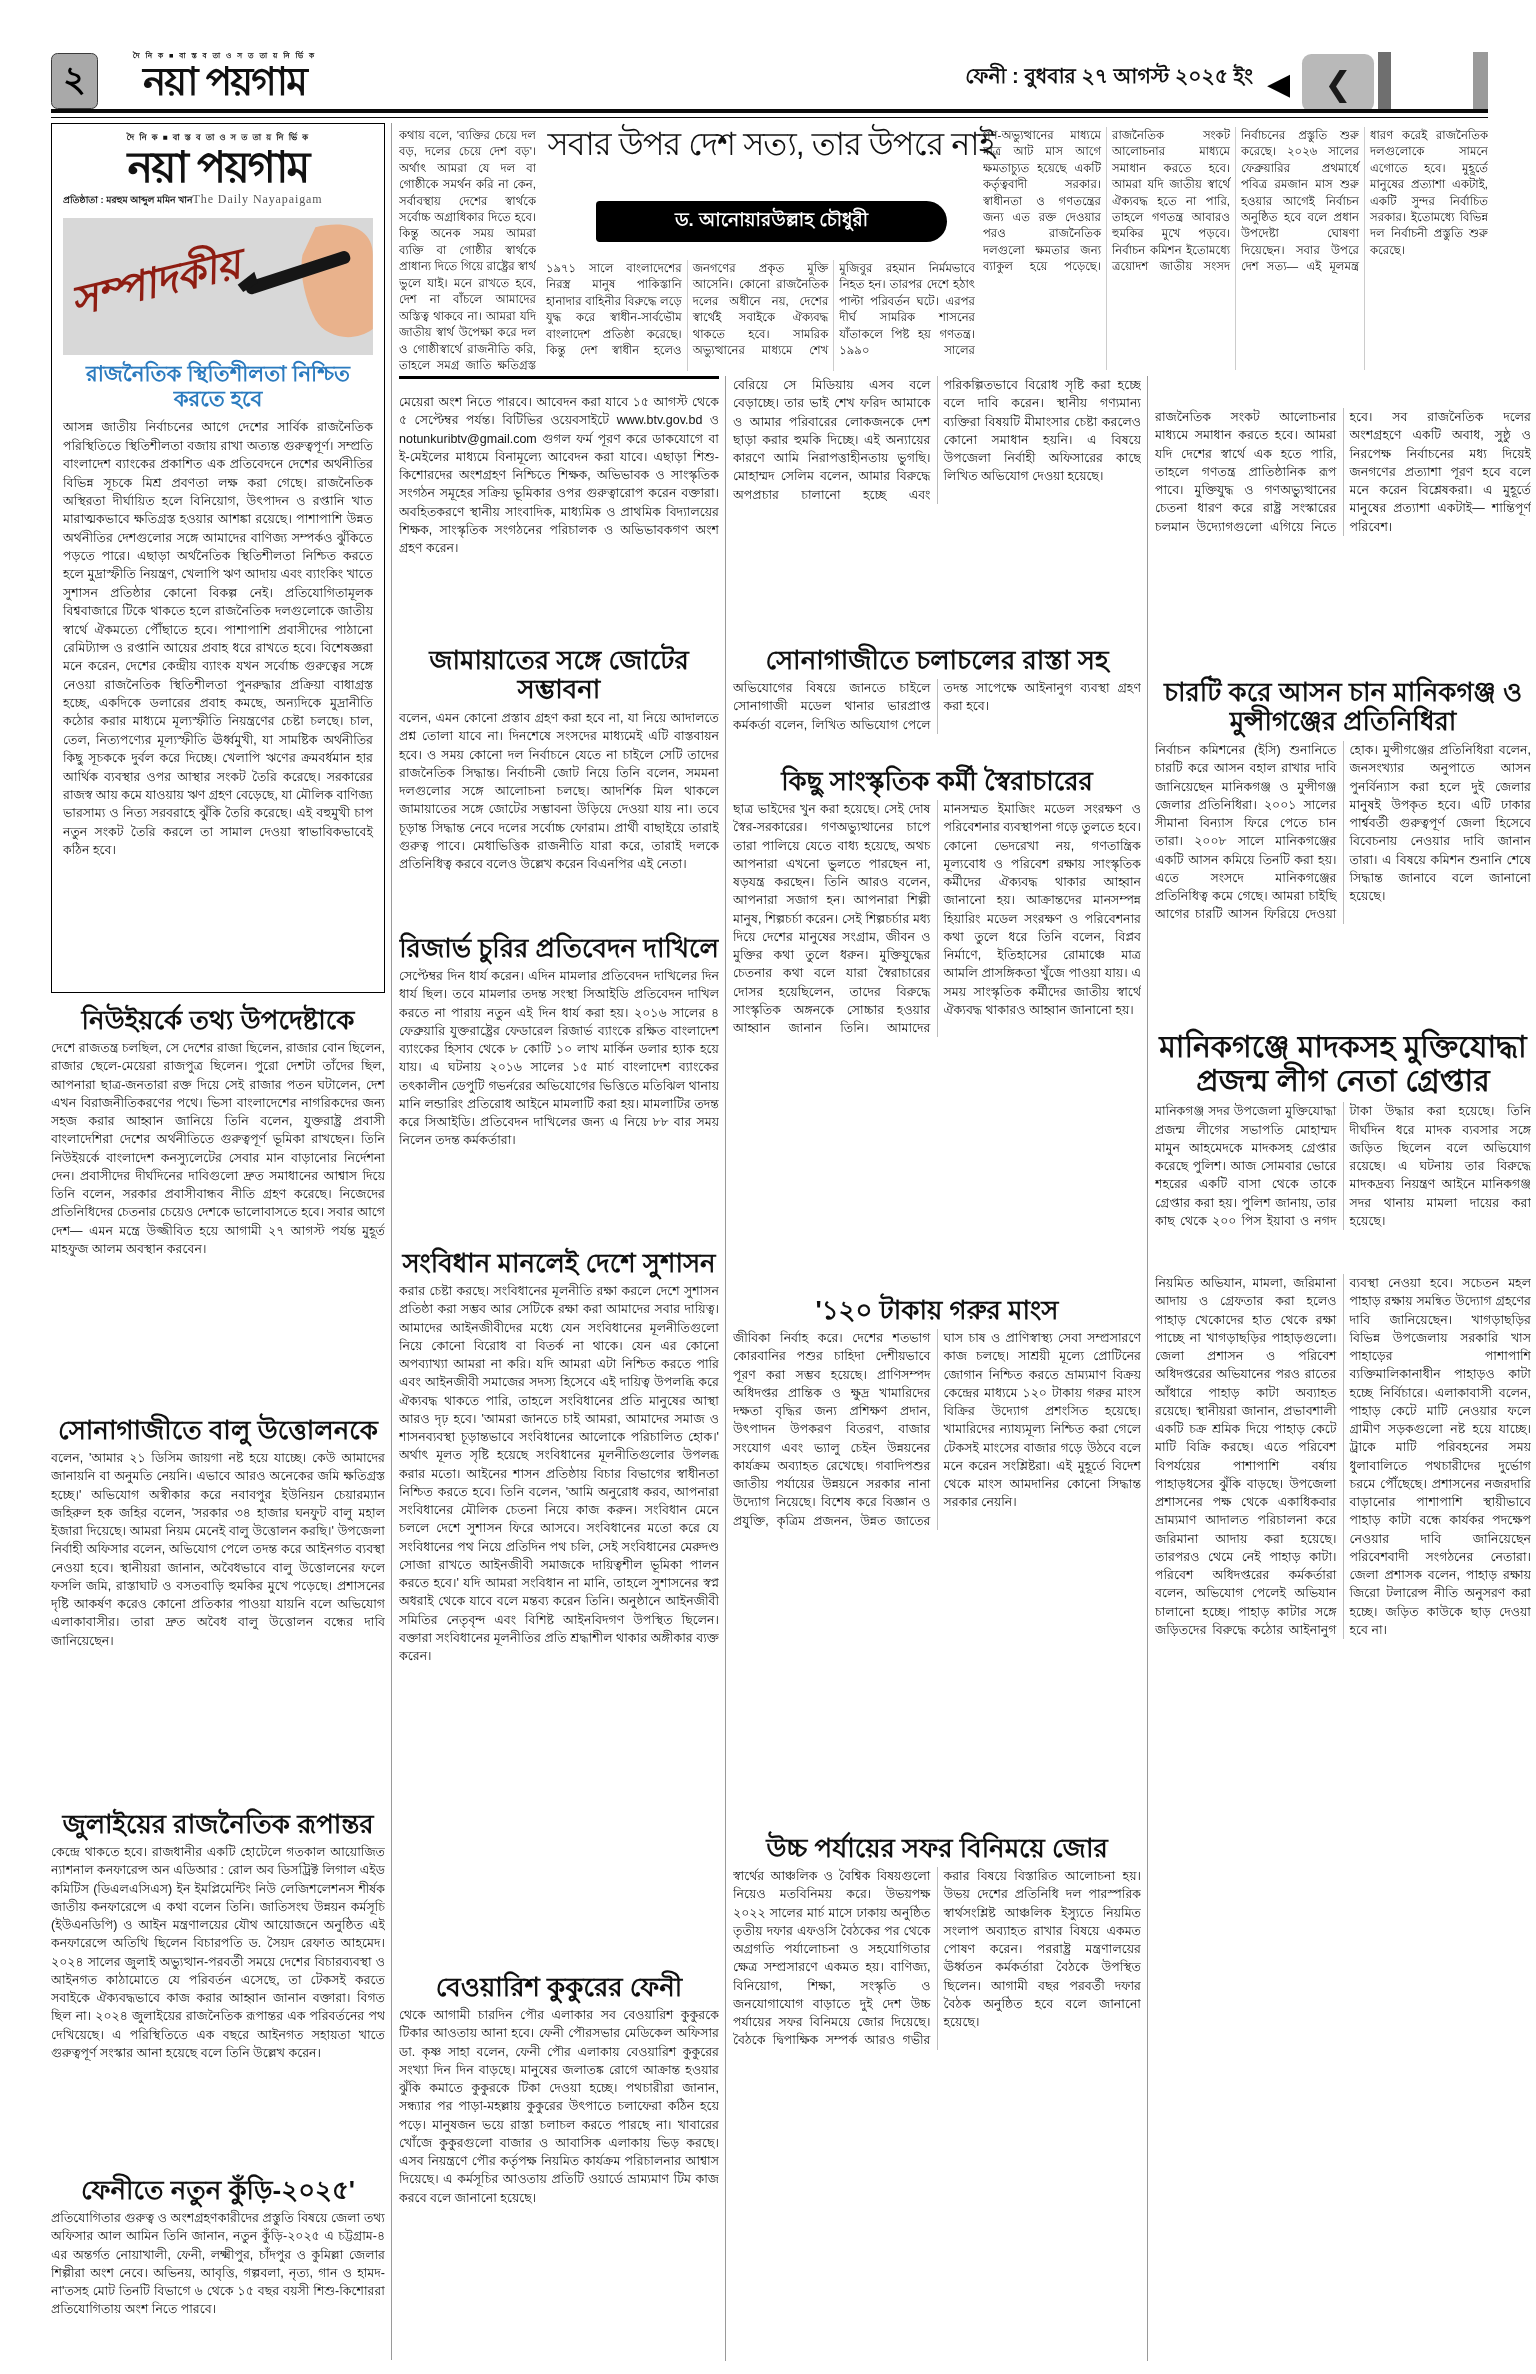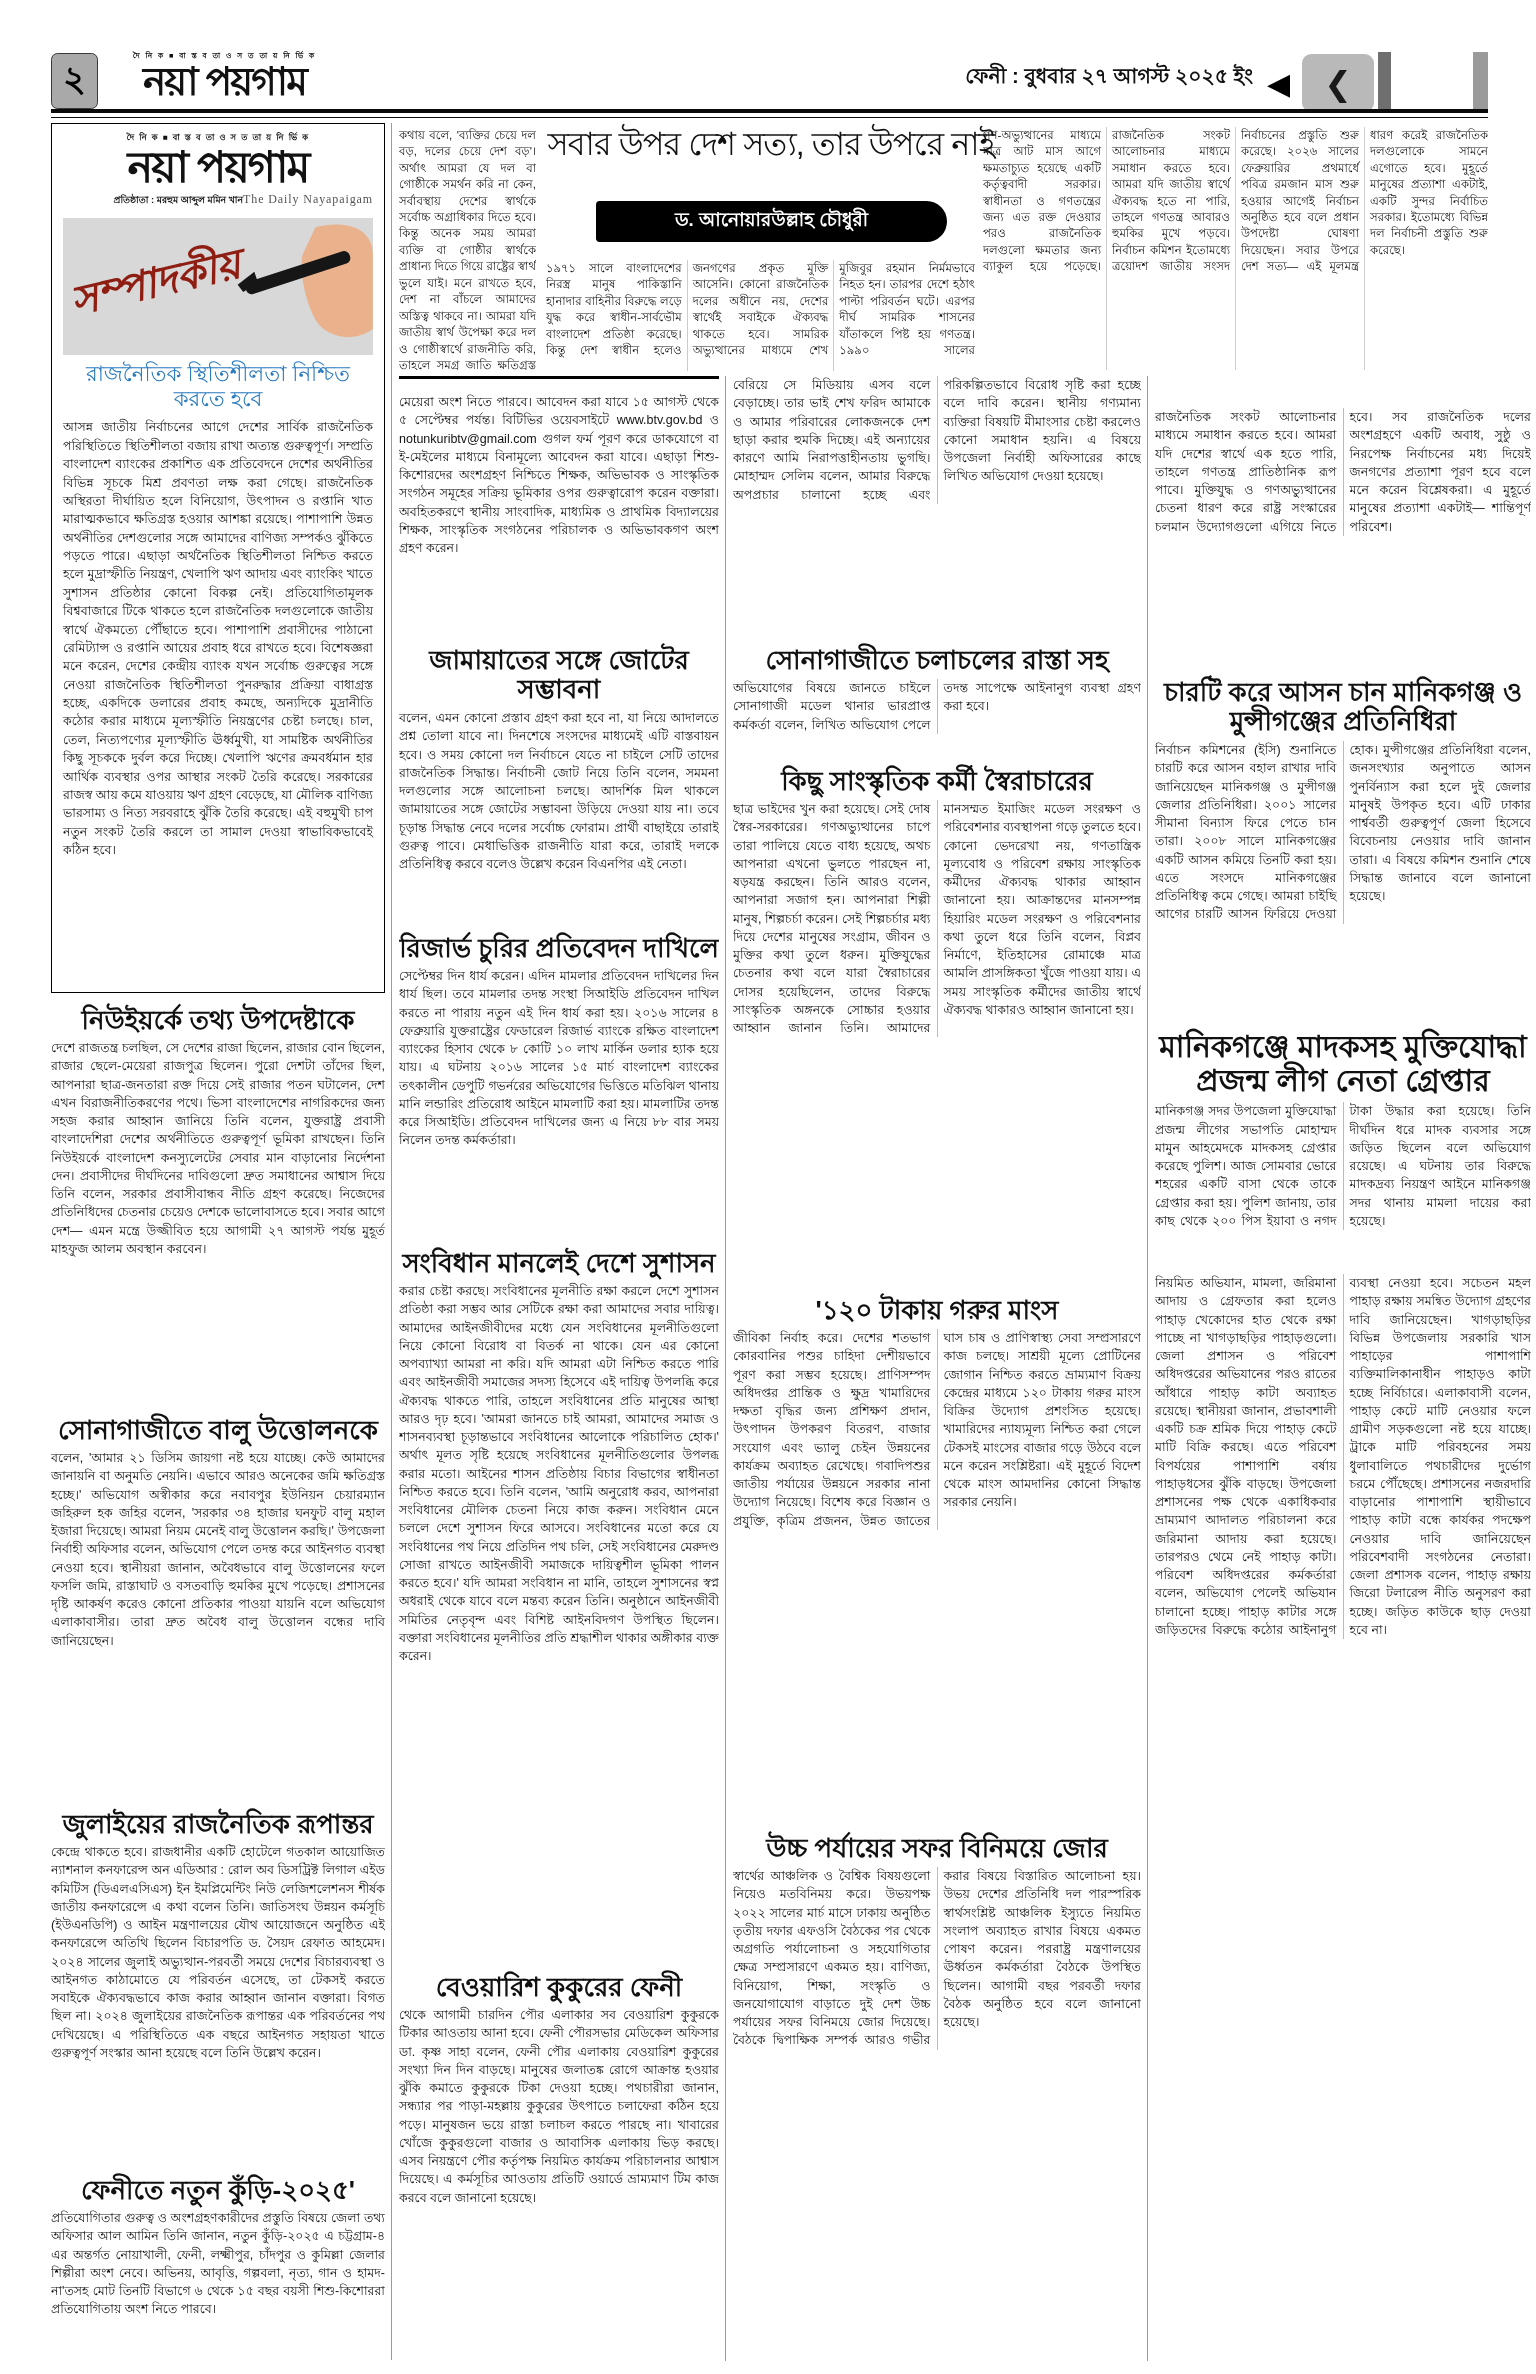--- a/index.html
+++ b/index.html
@@ -20,29 +20,29 @@
   .nav-box .glyph{font-size:33px;font-weight:900;color:#1a1a1a;}
   .nav-strip{position:absolute;left:1378px;top:52px;width:13px;height:61px;background:#6f6f6f;}
   .nav-strip2{position:absolute;left:1473px;top:52px;width:15px;height:61px;background:#9a9a9a;}
   .rule{position:absolute;left:51px;top:109px;width:1437px;height:3.7px;border-top:4.6px solid #0a0a0a;
     border-bottom:1.9px solid #0a0a0a;}
   
   .ed-box{position:absolute;left:51px;top:123px;width:334px;height:870px;border:1.9px solid #000;
     box-sizing:border-box;padding:7.4px 11px;overflow:hidden;}
   .m-top{font-size:8.3px;letter-spacing:1.4px;text-align:center;white-space:nowrap;font-weight:700;}
   .m-logo{font-size:43px;font-weight:900;text-align:center;line-height:1.05;letter-spacing:-1.9px;white-space:nowrap;}
-  .m-sub{display:flex;justify-content:flex-end;align-items:baseline;margin-top:1.9px;}
+  .m-sub{display:flex;justify-content:flex-start;align-items:baseline;margin-top:1.9px;}
   .m-founder{font-size:9.3px;font-weight:700;}
   .m-en{font-size:12px;font-family:"Liberation Serif","DejaVu Serif",serif;color:#555;letter-spacing:0.9px;}
   .ed-image{height:137px;background:#d8d8d8;margin:9.3px 0 7.4px;position:relative;overflow:hidden;}
   .ed-stamp{position:absolute;left:9.3px;top:52px;transform:rotate(-13deg);transform-origin:left center;
     font-size:41px;font-weight:800;font-style:italic;color:#8e1d12;white-space:nowrap;}
   .ed-pen{position:absolute;right:0;top:0;}
   .ed-h1{font-size:33px;font-weight:900;text-align:center;margin:3.7px 0 1.9px;line-height:1.1;}
-  .ed-h2{font-size:21.3px;font-weight:400;color:#2b7bbf;text-align:center;margin:1.9px 0 7.4px;line-height:1.15;}
+  .ed-h2{font-size:21.3px;font-weight:700;color:#2b7bbf;text-align:center;margin:1.9px 0 7.4px;line-height:1.15;}
   .ed-body{font-size:12.5px;text-align:justify;line-height:1.47;}
   
   .sh{font-size:26px;font-weight:900;text-align:center;margin:5.6px 0 3.7px;line-height:1.15;}
   .sb{font-size:12.5px;text-align:justify;line-height:1.46;}
   .story{overflow:hidden;box-sizing:border-box;}
   .cols2 .sb{column-count:2;column-gap:13px;column-rule:0.9px solid #bbb;}
   
   .left-col{position:absolute;left:51px;top:1000px;width:334px;height:1361px;display:flex;
     flex-direction:column;overflow:hidden;}
   

